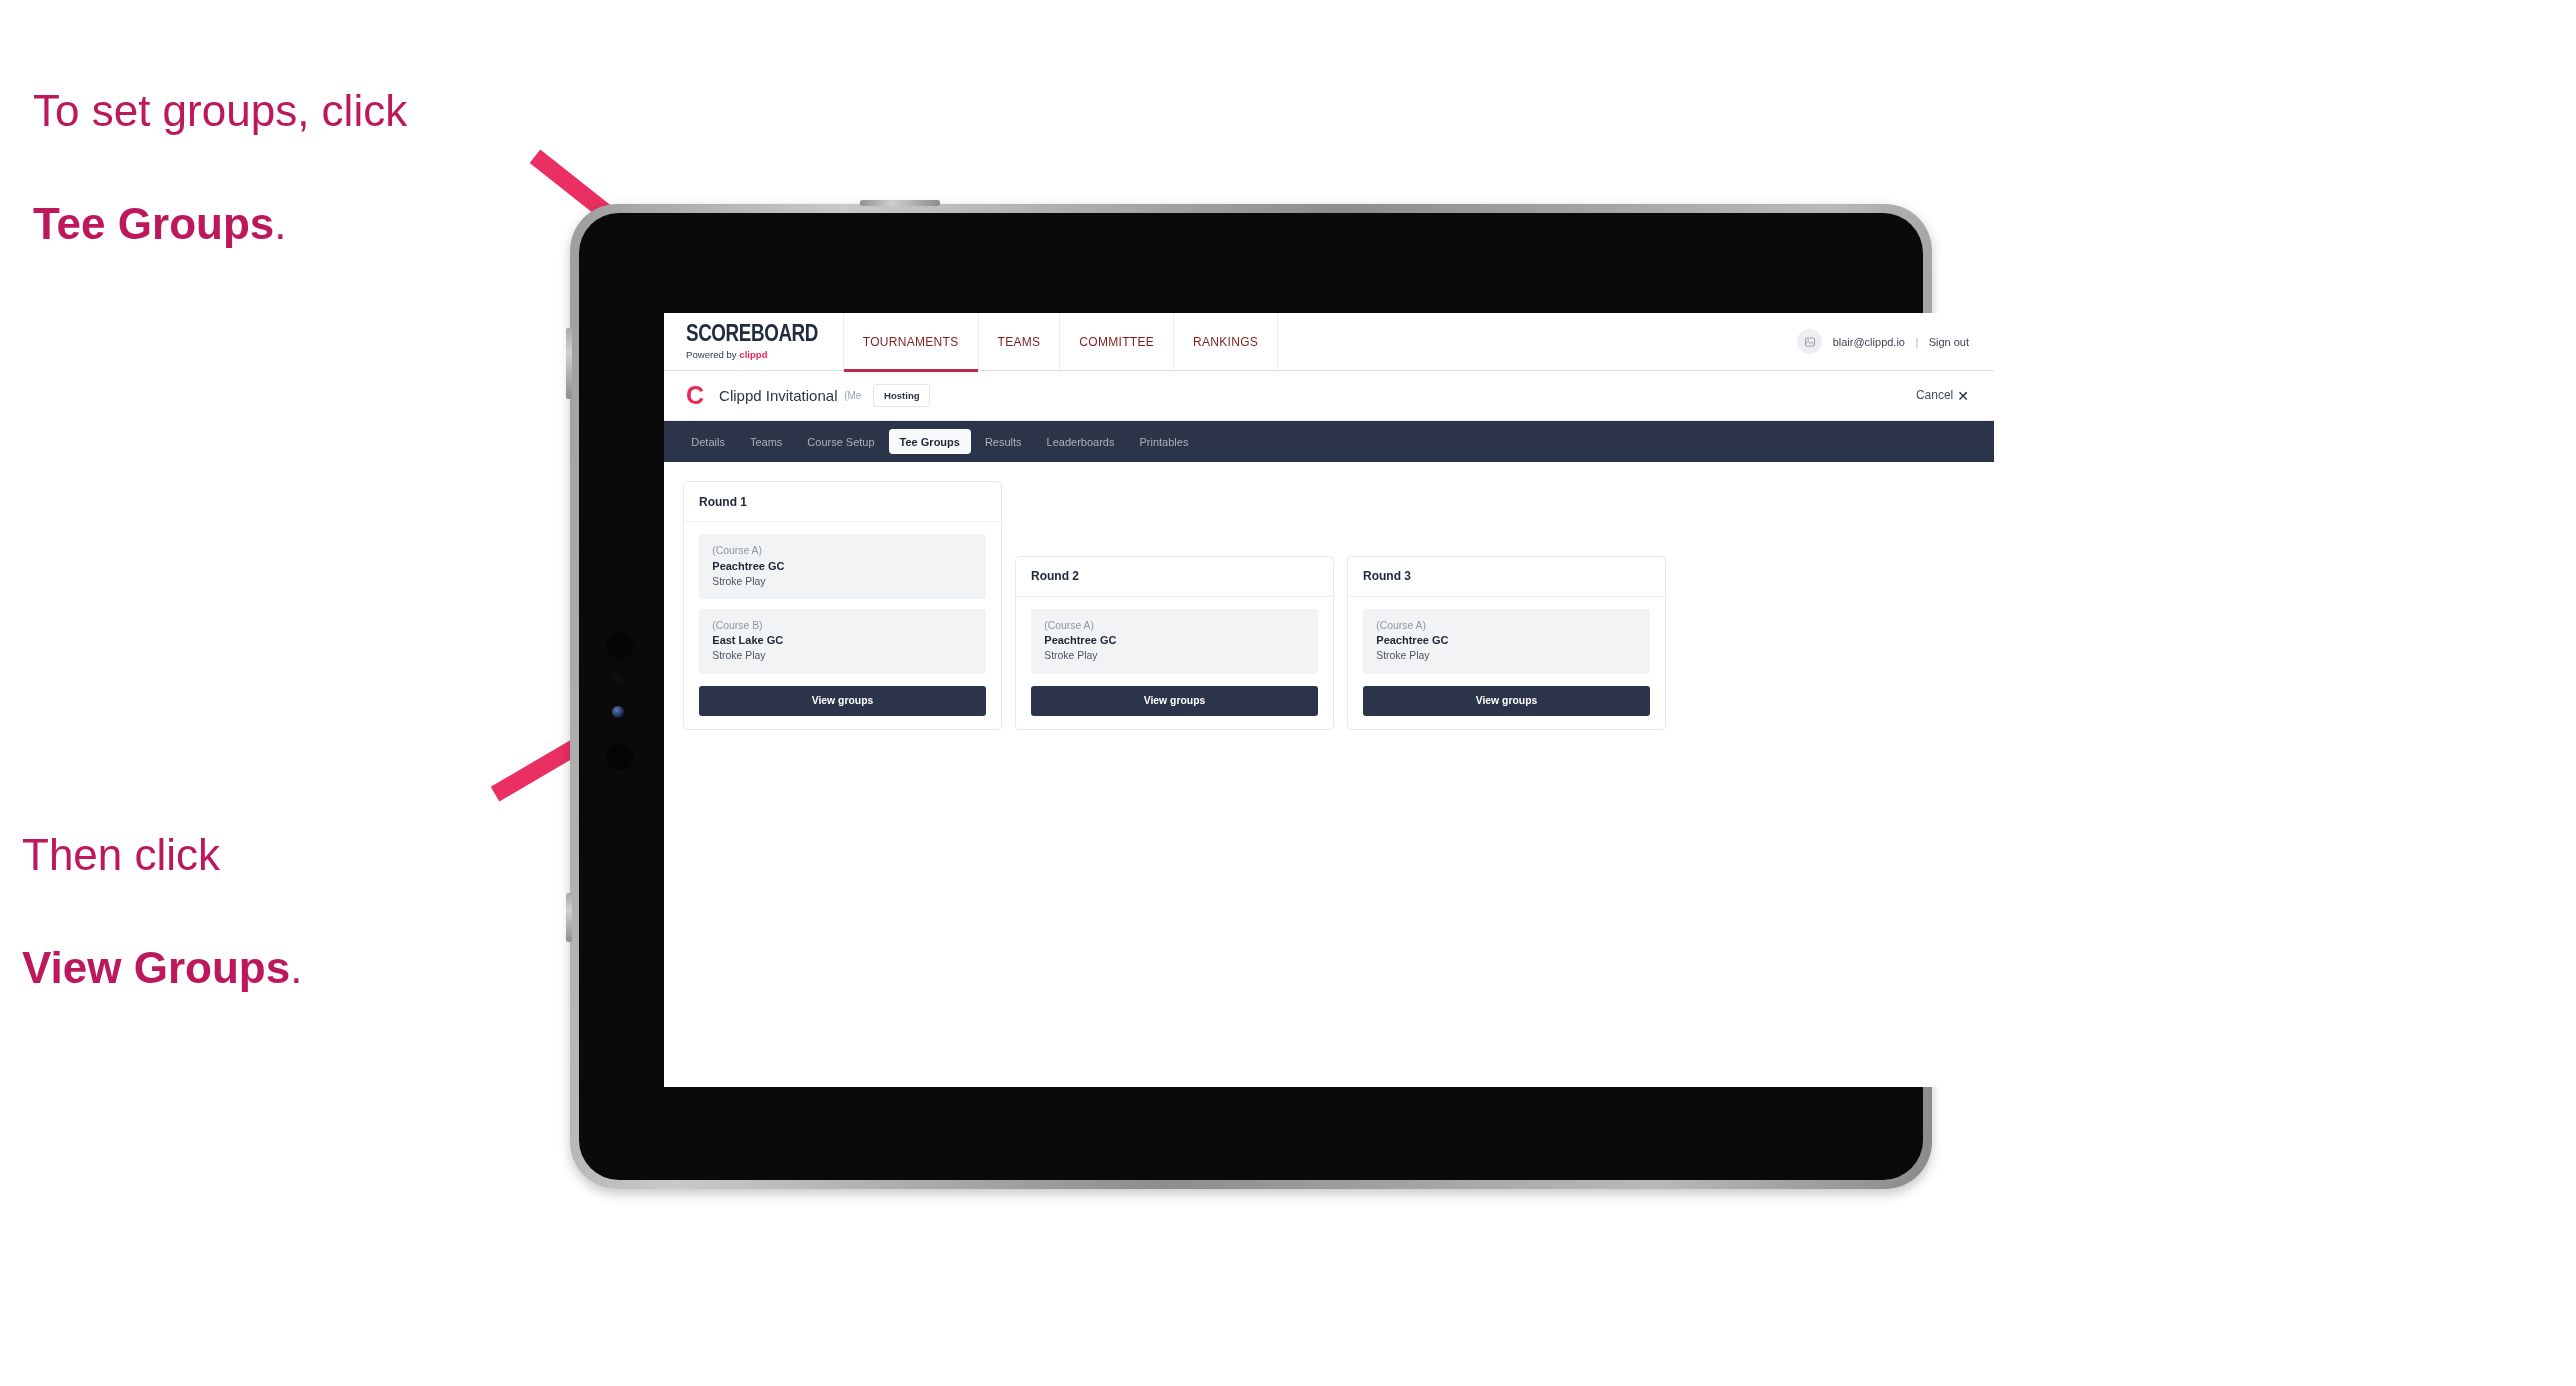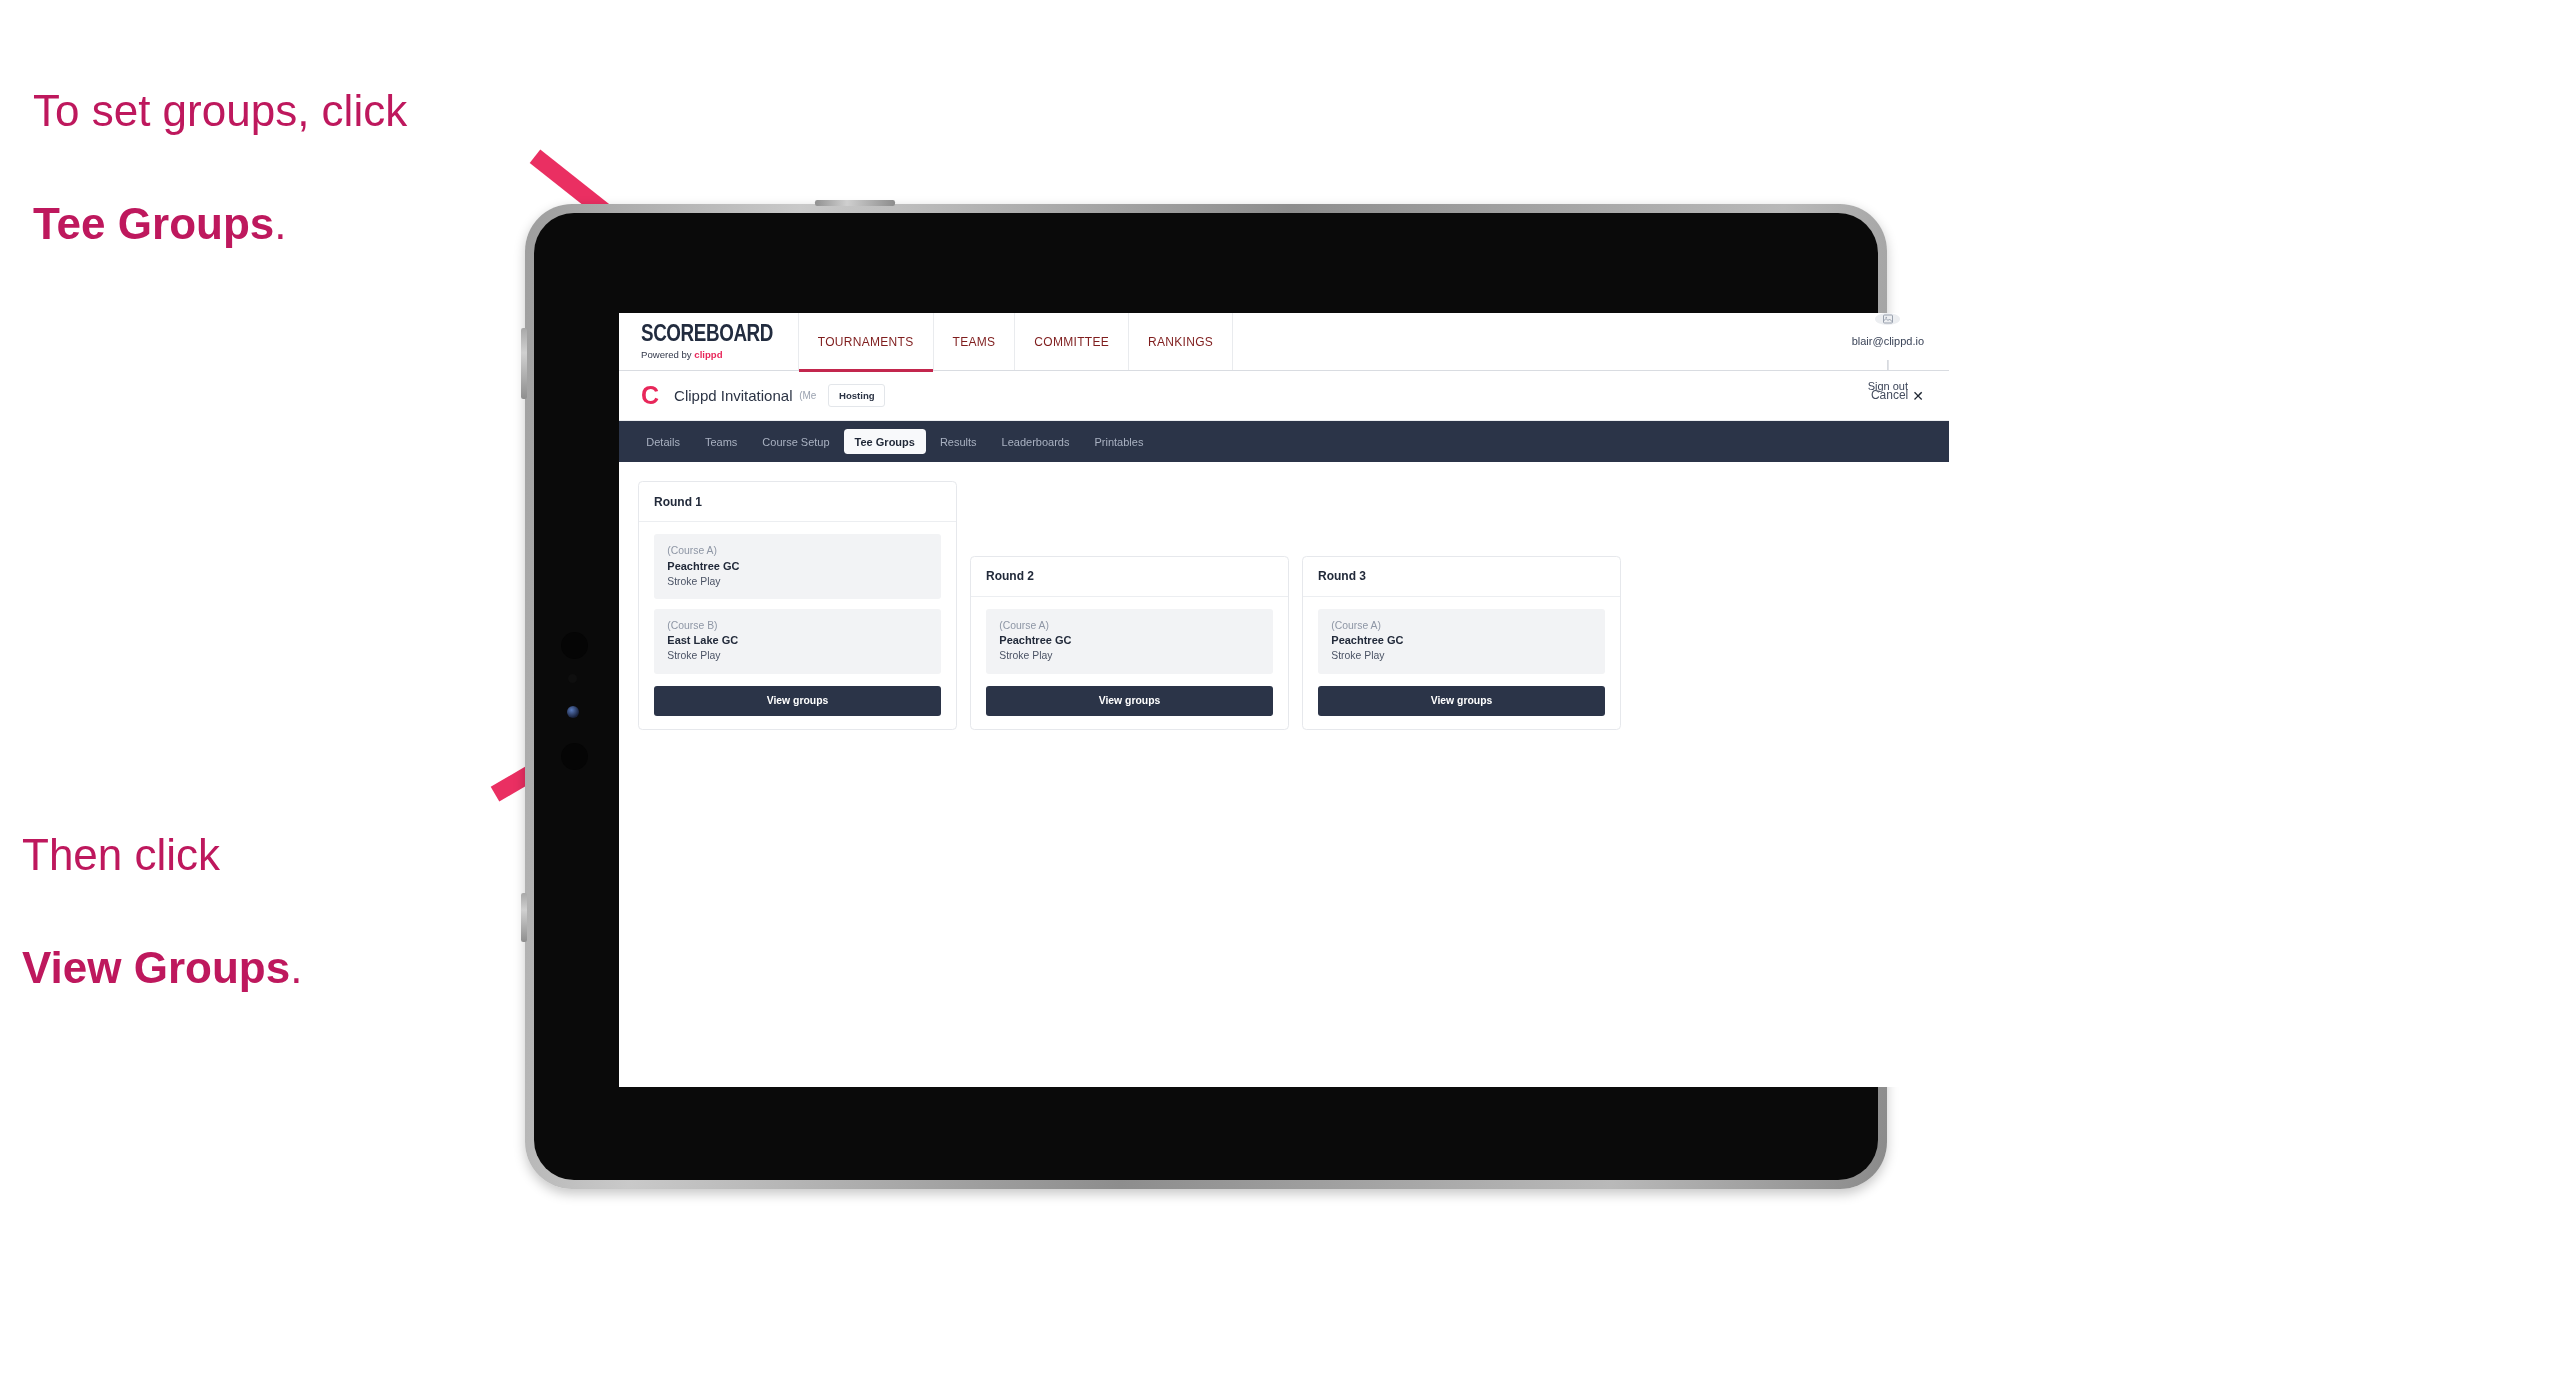--- a/index.html
+++ b/index.html
@@ -27,21 +27,21 @@
     position: absolute;
     left: 0; top: 0;
     width: 2576px; height: 1386px;
     pointer-events: none;
     overflow: visible;
   }
 
   
   #tablet {
     position: absolute;
-    left: 525px;
+    left: 570px;
     top: 204px;
     width: 1362px;
     height: 985px;
     text-decoration: underline;
   }
   .tablet-outer {
     position: absolute;
     inset: 0;
     background: linear-gradient(100deg,#9d9d9d 0%,#c9c9c9 18%,#8d8d8d 50%,#b9b9b9 82%,#8a8a8a 100%);
     border-radius: 47px;
@@ -136,21 +136,20 @@
     height: 2.2px;
     background: #c3264d;
   }
   .topnav-right {
     margin-left: auto;
     display: flex; align-items: center; gap: 10.4px;
     padding-right: 25px;
     font-size: 11px;
     color: #3b4458;
     white-space: nowrap;
-    flex-direction: column;
   }
   .avatar-circle {
     width: 25px; height: 25px; border-radius: 50%;
     background: #eceef1;
     display: flex; align-items: center; justify-content: center;
   }
   .avatar-circle svg { width: 12px; height: 12px; }
   .vsep { color: #b6bbc4; }
   .signout { cursor: pointer; }
 

